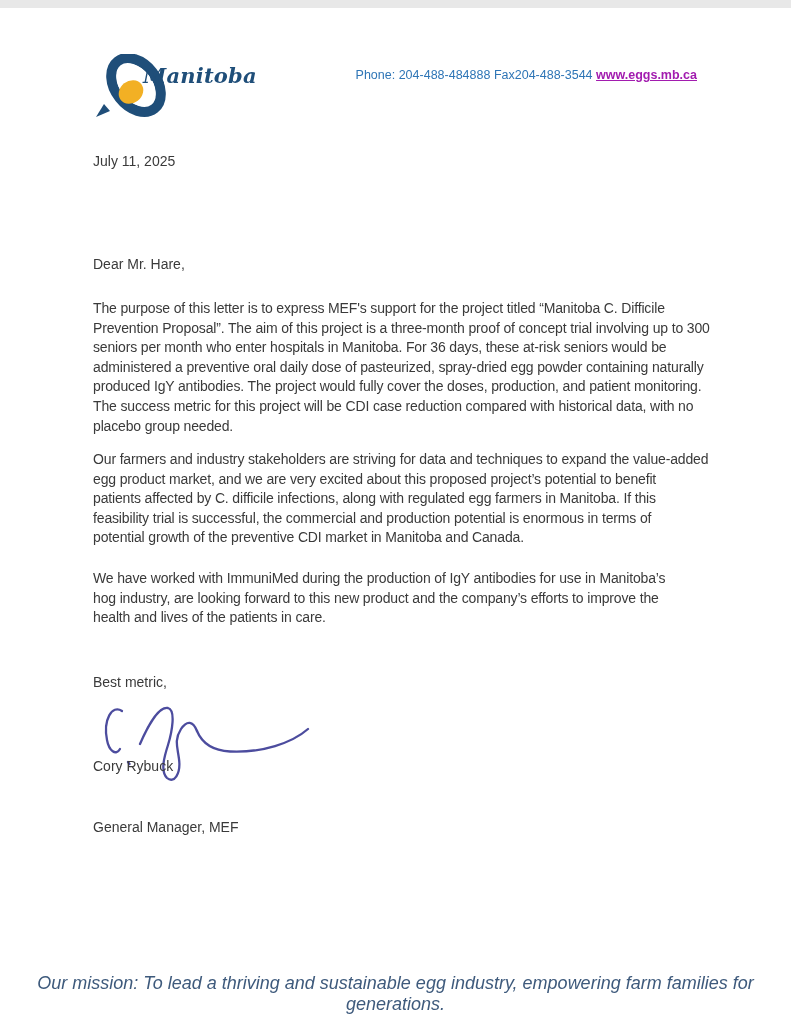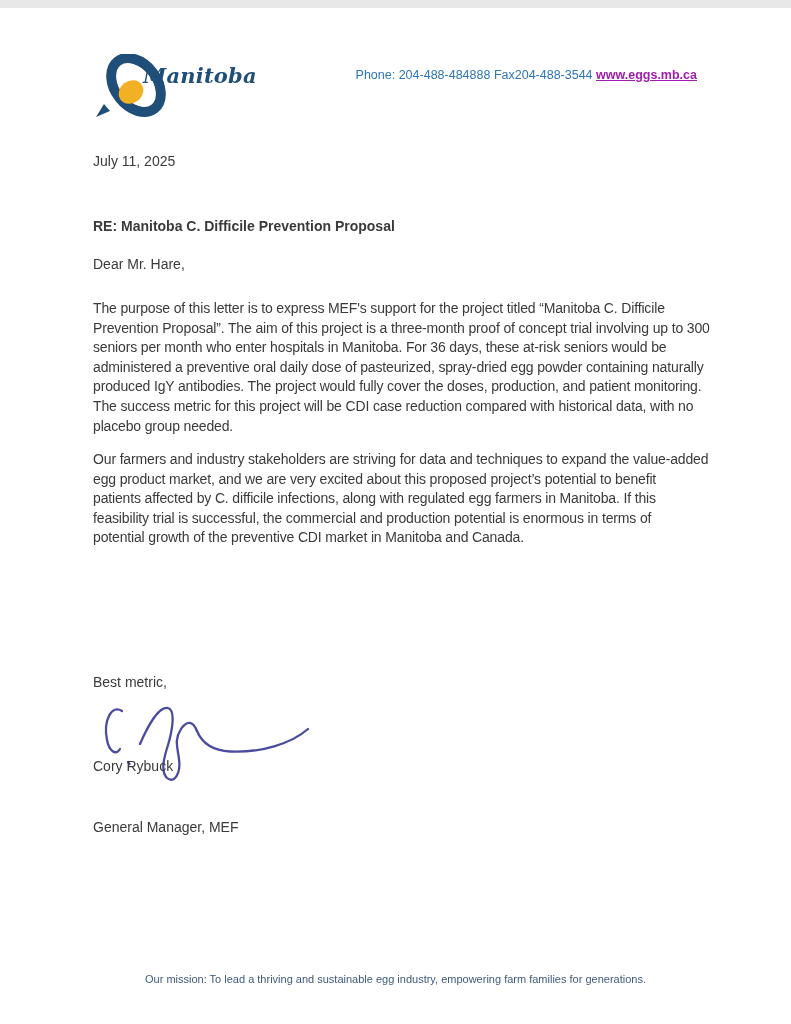--- a/index.html
+++ b/index.html
@@ -45,21 +45,21 @@
   .para-2 { top: 442px; }
   .para-3 { top: 561px; }
   .closing { position: absolute; left: 93px; top: 666px; font-size: 14px; }
   .signature { position: absolute; left: 100px; top: 690px; }
   .signer-name  { position: absolute; left: 93px; top: 750px; font-size: 14px; }
   .signer-title { position: absolute; left: 93px; top: 811px; font-size: 14px; }
   
   .mission {
     position: absolute; left: 0; right: 0; top: 965px;
     text-align: center;
-    font-size: 11px; 
+    font-size: 18px; font-style: italic;
     color: #3e5a7c;
   }
 </style>
 </head>
 <body>
 
 <div class="page">
 
   <div class="logo-mark">
     <svg width="88" height="66" viewBox="0 0 88 66">
@@ -77,36 +77,38 @@
   <div class="logo-text">
     <div>Manitoba</div>
   </div>
 
   <div class="contact">
     <div><span>Phone: 204-488-484888 Fax204-488-3544 </span><a>www.eggs.mb.ca</a></div>
   </div>
 
   <div class="date">July 11, 2025</div>
 
-  <div class="subject">RE: Manitoba C. Difficile Prevention Proposal</div>
 
   <div class="salutation">Dear Mr. Hare,</div>
 
   <div class="para para-1">The purpose of this letter is to express MEF's support for the project titled “Manitoba C. Difficile
 Prevention Proposal”. The aim of this project is a three-month proof of concept trial involving up to 300
 seniors per month who enter hospitals in Manitoba. For 36 days, these at-risk seniors would be
 administered a preventive oral daily dose of pasteurized, spray-dried egg powder containing naturally
 produced IgY antibodies. The project would fully cover the doses, production, and patient monitoring.
 The success metric for this project will be CDI case reduction compared with historical data, with no
 placebo group needed.</div>
   <div class="para para-2">Our farmers and industry stakeholders are striving for data and techniques to expand the value-added
 egg product market, and we are very excited about this proposed project’s potential to benefit
 patients affected by C. difficile infections, along with regulated egg farmers in Manitoba. If this
 feasibility trial is successful, the commercial and production potential is enormous in terms of
 potential growth of the preventive CDI market in Manitoba and Canada.</div>
+  <div class="para para-3">We have worked with ImmuniMed during the production of IgY antibodies for use in Manitoba’s
+hog industry, are looking forward to this new product and the company’s efforts to improve the
+health and lives of the patients in care.</div>
 
   <div class="closing">Best metric,</div>
 
   <div class="signature">
     <svg width="220" height="88" viewBox="0 0 220 88">
       <g fill="none" stroke="#4c4c9e" stroke-width="2.3" stroke-linecap="round">
 
         <path d="M 22 13 C 12 6, 3 22, 7 42 C 9 53, 16 58, 20 51"></path>
 
         <path d="M 28 64 L 29.5 66"></path>

